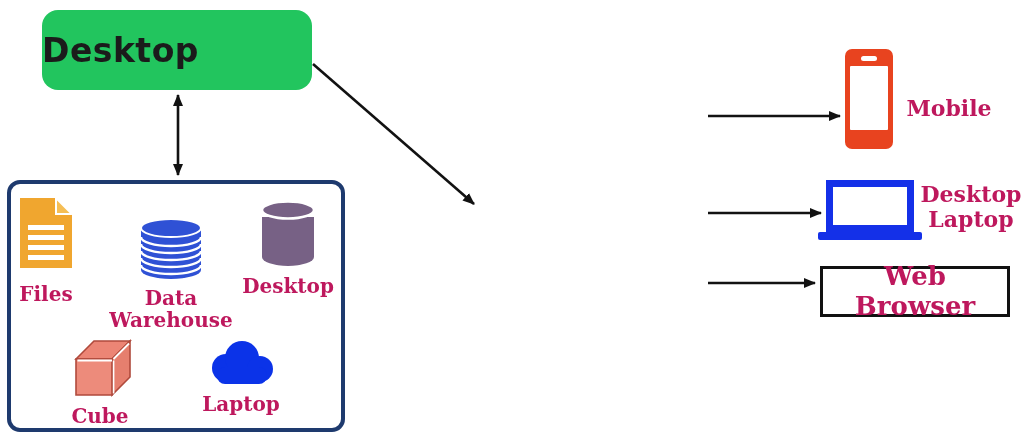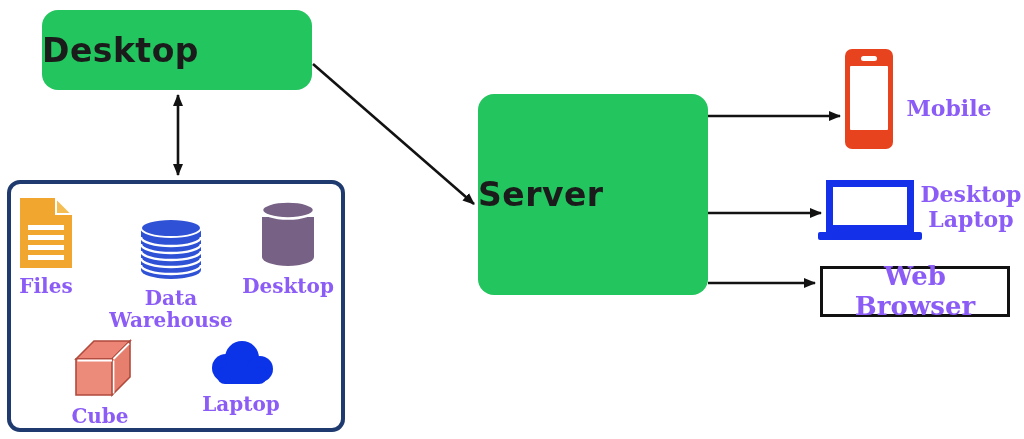--- a/index.html
+++ b/index.html
@@ -27,25 +27,25 @@
   
   #data-sources-panel{
     position:absolute;z-index:2;
     left:7px;top:180px;width:330px;height:244px;
     background:#ffffff;border:4px solid #1E3A6E;border-radius:13px;
   }
   .src-item{position:absolute;display:flex;flex-direction:column;align-items:center;}
   .src-icon-box{display:flex;align-items:center;justify-content:center;}
   .serif-label{
     font-family:"DejaVu Serif","Liberation Serif",serif;
-    font-weight:bold;color:#8b5cf6;text-align:center;line-height:1.12;
+    font-weight:bold;color:#be185d;text-align:center;line-height:1.12;
   }
   .src-label{font-size:20px;margin-top:7px;}
 
-  #src-files{left:6px;top:14px;width:58px;}
+  #src-files{left:6px;top:14px;width:58px;gap:8px;}
   #src-warehouse{left:96px;top:34px;width:128px;}
   #src-database{left:222px;top:16px;width:110px;}
   #src-cube{left:34px;top:150px;width:110px;}
   #src-cloud{left:174px;top:154px;width:112px;}
 
   
   .client-label{position:absolute;z-index:2;font-size:22px;}
 
   #mobile-icon{position:absolute;z-index:2;left:845px;top:49px;width:48px;height:100px;
     background:#E8431F;border-radius:7px;}
@@ -80,23 +80,20 @@
     <line x1="313" y1="64" x2="474" y2="204" stroke="#121212" stroke-width="2.6" marker-end="url(#arrow)"></line>
     <line x1="708" y1="116" x2="840" y2="116" stroke="#121212" stroke-width="2.6" marker-end="url(#arrow)"></line>
     <line x1="708" y1="213" x2="821" y2="213" stroke="#121212" stroke-width="2.6" marker-end="url(#arrow)"></line>
     <line x1="708" y1="283" x2="815" y2="283" stroke="#121212" stroke-width="2.6" marker-end="url(#arrow)"></line>
   </svg>
 
   <div id="desktop-node" class="node-yellow">
     <span>Desktop</span>
   </div>
 
-  <div id="server-node" class="node-yellow">
-    <span>Server</span>
-  </div>
 
   <div id="data-sources-panel">
 
     <div id="src-files" class="src-item">
       <span class="src-icon-box">
         <svg width="52" height="70" viewBox="0 0 52 70">
           <path d="M0,0 L36,0 L52,16 L52,70 L0,70 Z" fill="#F0A62F"></path>
           <path d="M36,0 L36,16 L52,16 Z" fill="#F5BE55" stroke="#ffffff" stroke-width="2"></path>
           <rect x="8" y="27" width="36" height="5" fill="#ffffff"></rect>
           <rect x="8" y="37" width="36" height="5" fill="#ffffff"></rect>

